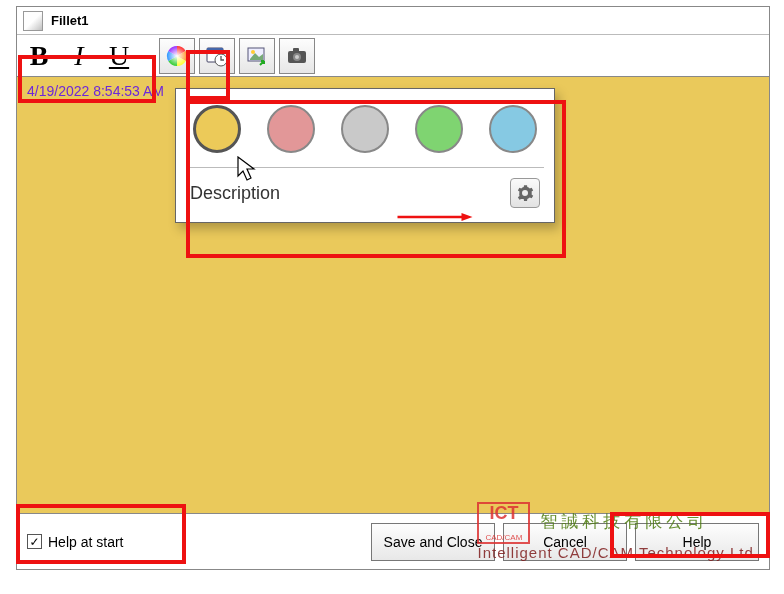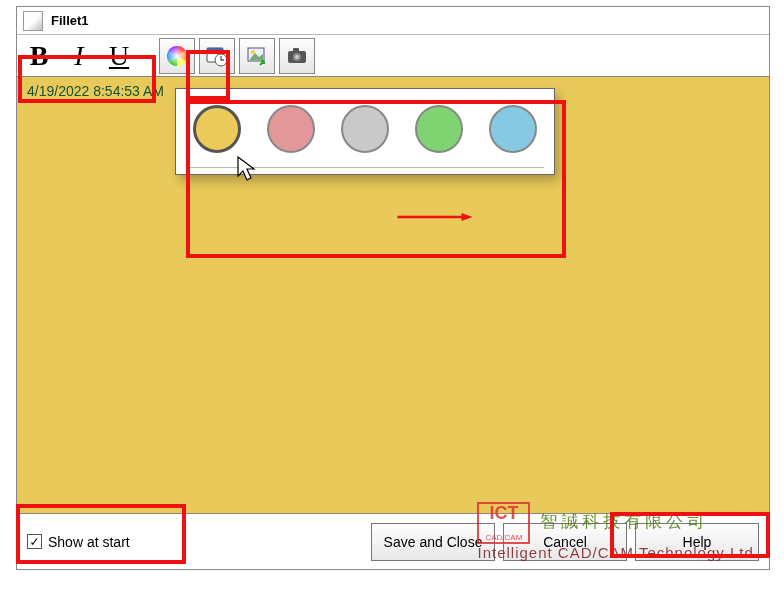--- a/index.html
+++ b/index.html
@@ -65,21 +65,21 @@
     display:flex; align-items:center; justify-content:center;
     cursor:pointer;
   }
   .note-area {
     flex: 1;
     background: #eac95b;
     position: relative;
     padding: 6px 10px;
     overflow: hidden;
   }
-  .timestamp { font-size: 14px; color:#14532d; }
+  .timestamp { font-size: 14px; color:#6d28d9; }
   .color-popup {
     position: absolute;
     left: 175px;
     top: 88px;
     width: 380px;
     border: 1px solid #666;
     background: #fff;
     box-shadow: 4px 6px 10px rgba(0,0,0,0.25);
     padding: 8px 10px 6px 10px;
     z-index: 20;
@@ -244,21 +244,21 @@
     </div>
   </div>
 
   <div class="note-area">
     <div class="timestamp">4/19/2022 8:54:53 AM</div>
   </div>
 
   <div class="footer">
     <div class="chk-wrap">
       <div class="chk">✓</div>
-      <span>Show at start</span>
+      <span>Help at start</span>
     </div>
     <button class="btn"><span>Save and Close</span></button>
     <button class="btn"><span>Cancel</span></button>
     <button class="btn"><span>Help</span></button>
 
     <div class="watermark">
       <span class="wm-logo">
         <span>ICT</span><small>CAD/CAM</small>
       </span>
       <span class="wm-top">智誠科技有限公司</span><br>
@@ -268,20 +268,28 @@
 </div>
 
 <div class="color-popup">
   <div class="swatch-row" id="swatches">
       <div class="swatch sel" style="background: rgb(236, 202, 89);"></div>
       <div class="swatch" style="background: rgb(226, 151, 152);"></div>
       <div class="swatch" style="background: rgb(201, 201, 201);"></div>
       <div class="swatch" style="background: rgb(127, 212, 113);"></div>
       <div class="swatch" style="background: rgb(134, 201, 227);"></div>
     </div>
+  <div class="desc-row">
+    <span class="desc-label">Description</span>
+    <div class="gear-btn">
+      <svg width="18" height="18" viewBox="0 0 24 24">
+        <path fill="#666" d="M12 8a4 4 0 100 8 4 4 0 000-8zm9 4c0 .7-.1 1.3-.2 1.9l2.1 1.6-2 3.5-2.5-1a8 8 0 01-3.3 1.9l-.4 2.6h-4l-.4-2.6A8 8 0 017 20l-2.5 1-2-3.5 2.1-1.6A8.6 8.6 0 014.4 12c0-.7.1-1.3.2-1.9L2.5 8.5l2-3.5L7 6a8 8 0 013.3-1.9L10.7 1.5h4l.4 2.6A8 8 0 0118.4 6l2.5-1 2 3.5-2.1 1.6c.1.6.2 1.2.2 1.9z"></path>
+      </svg>
+    </div>
+  </div>
 </div>
 
 <svg class="cursor-annot" viewBox="0 0 20 28">
   <path d="M1 1 L1 20 L6 15 L10 24 L14 22 L10 13 L17 13 Z" fill="#fff" stroke="#000" stroke-width="1.2"></path>
 </svg>
 
 <svg class="arrow-annot" viewBox="0 0 150 20">
   <line x1="0" y1="10" x2="130" y2="10" stroke="#e11" stroke-width="5"></line>
   <polygon points="128,2 150,10 128,18" fill="#e11"></polygon>
 </svg>

